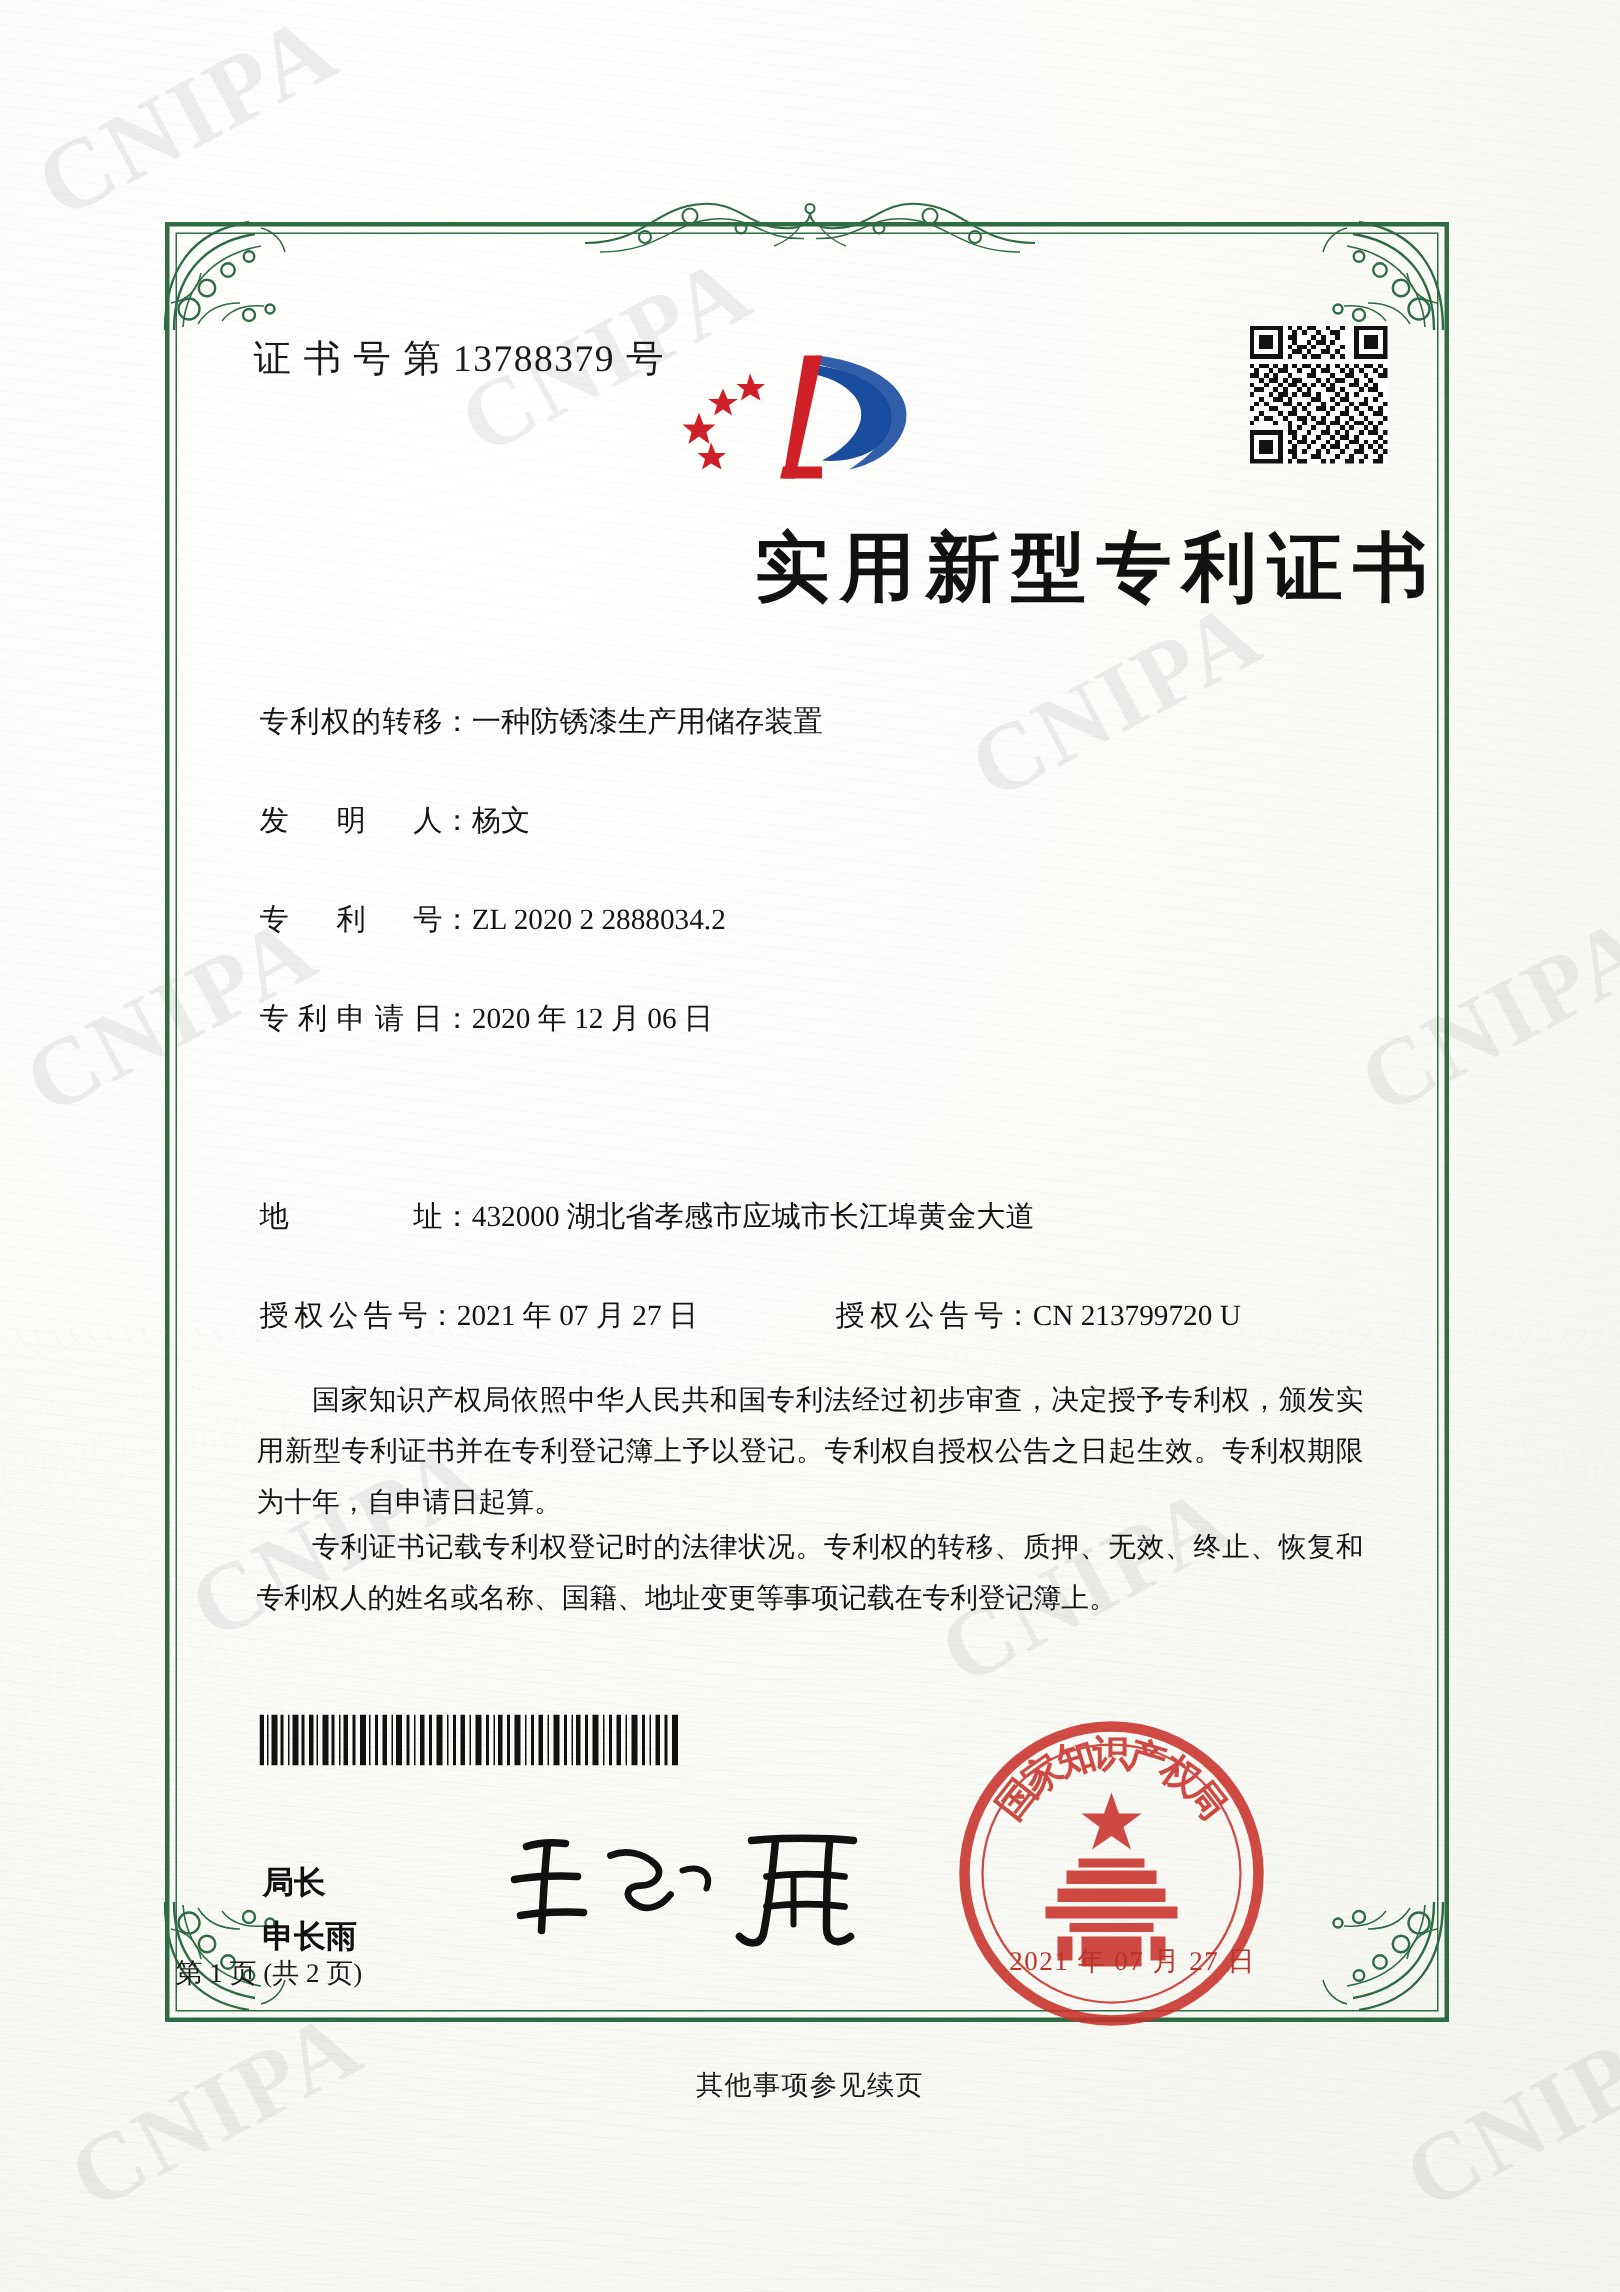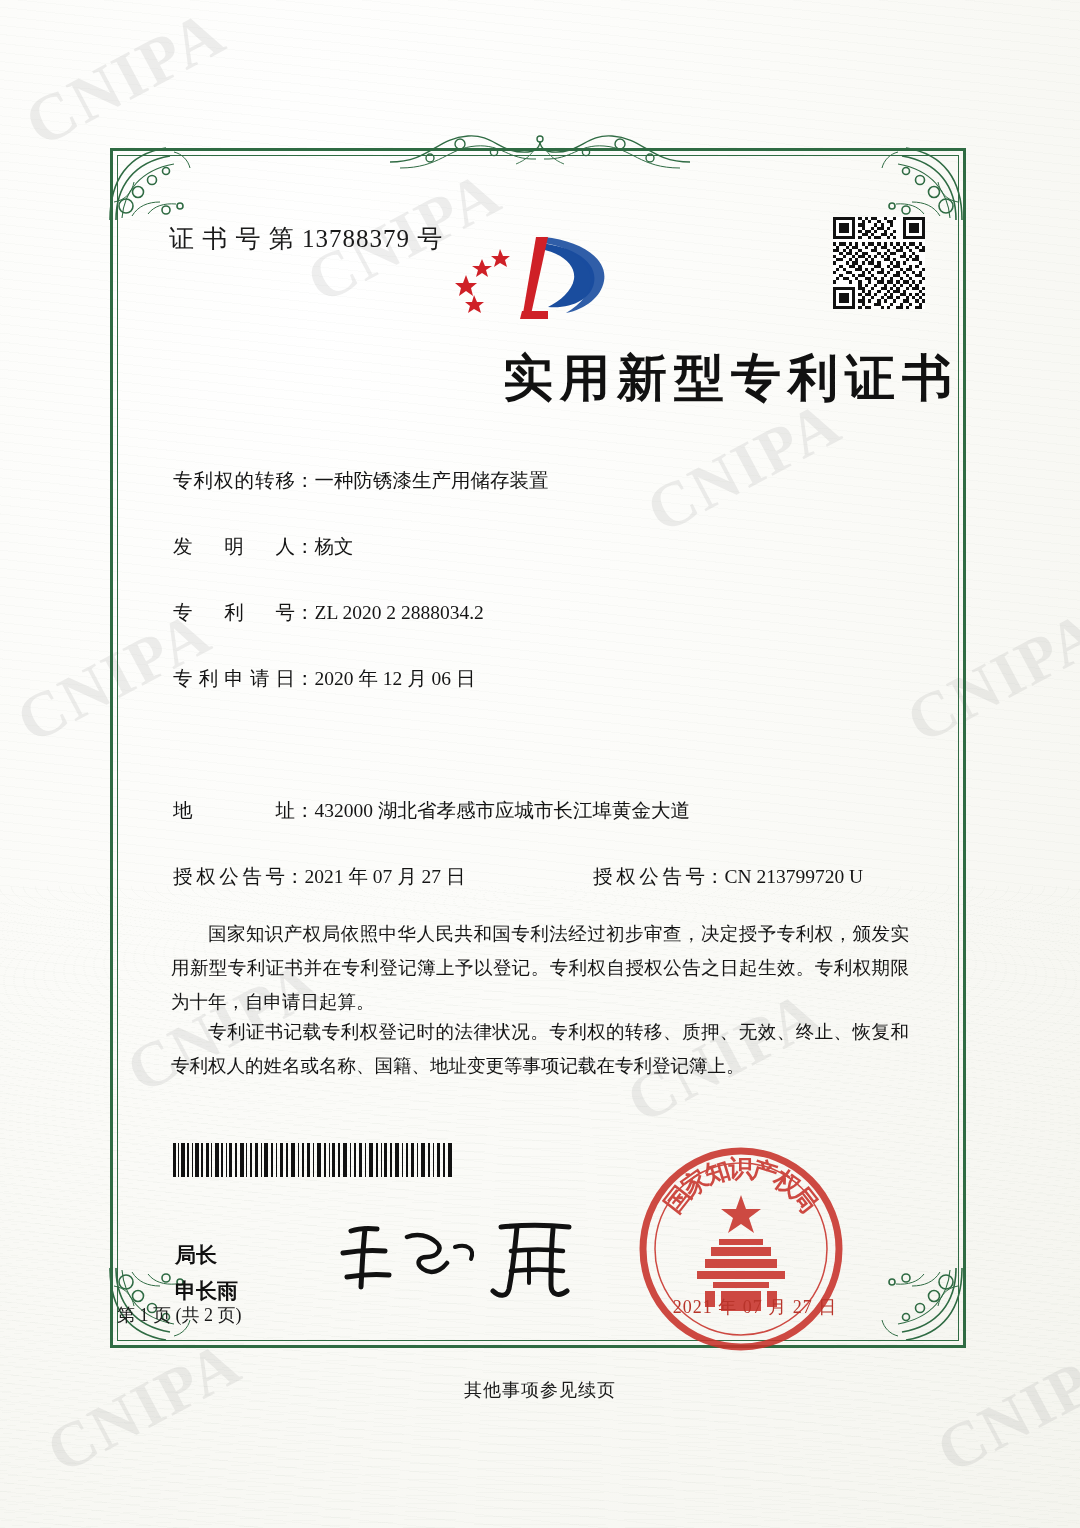--- a/index.html
+++ b/index.html
@@ -161,21 +161,21 @@
   }
   .fval { }
 
   #f1 { top: 312px; }
   #f2 { top: 378px; }
   #f3 { top: 444px; }
   #f4 { top: 510px; }
   #f5 { top: 576px; }
   #f6 { top: 642px; }
   #f7 { top: 708px; }
-  #f7b { left: 440px; top: 708px; margin-left: 36px; }
+  #f7b { left: 440px; top: 708px; }
 
   .para {
     position: absolute;
     left: 54px;
     width: 738px;
     font-size: 18.5px;
     line-height: 34px;
     color: #141414;
     text-align: justify;
     text-indent: 2em;

